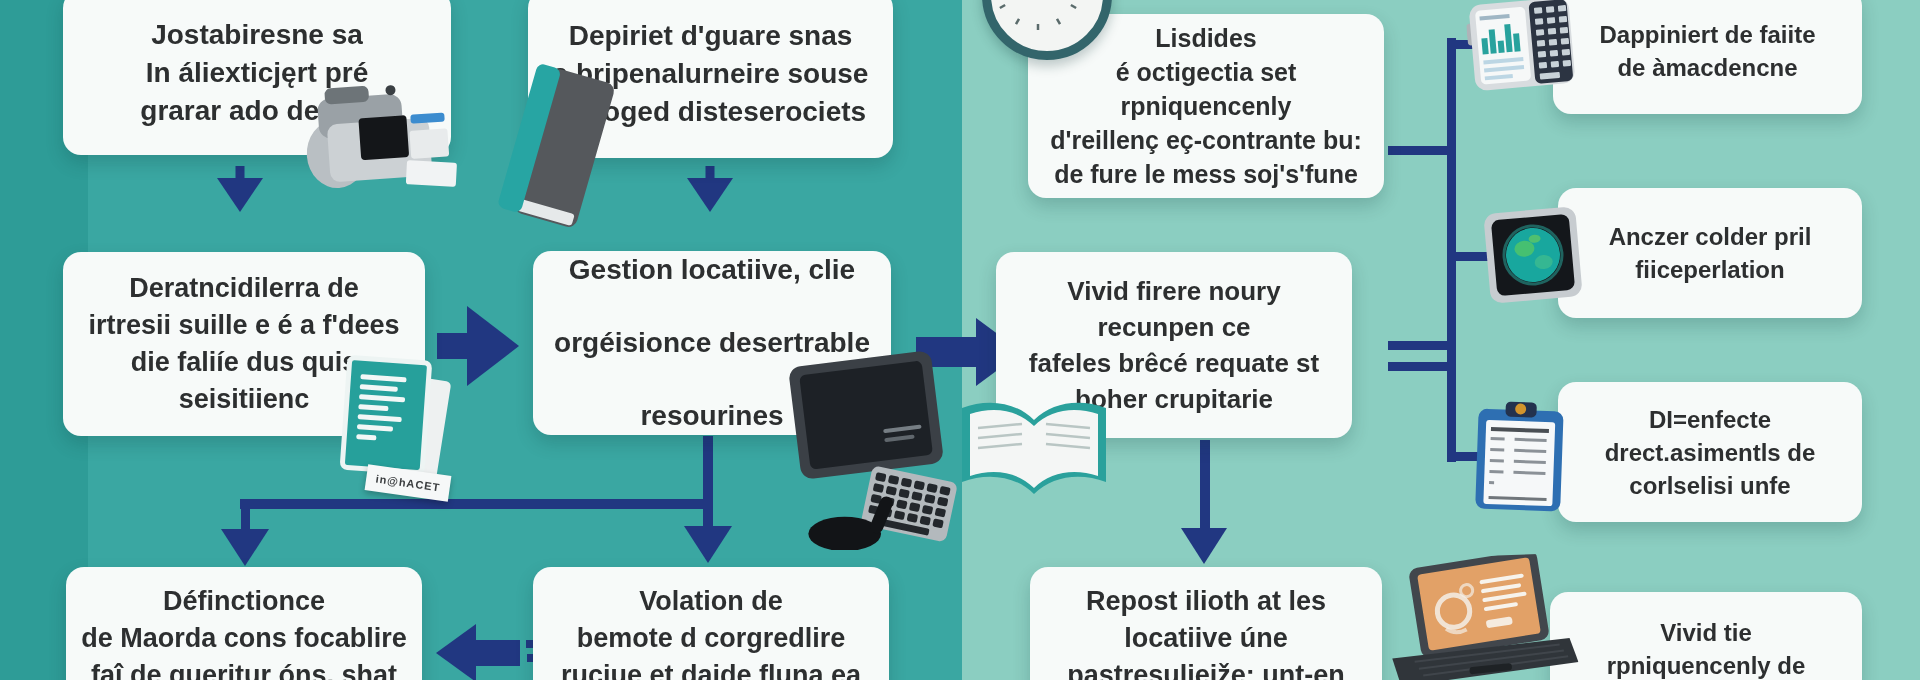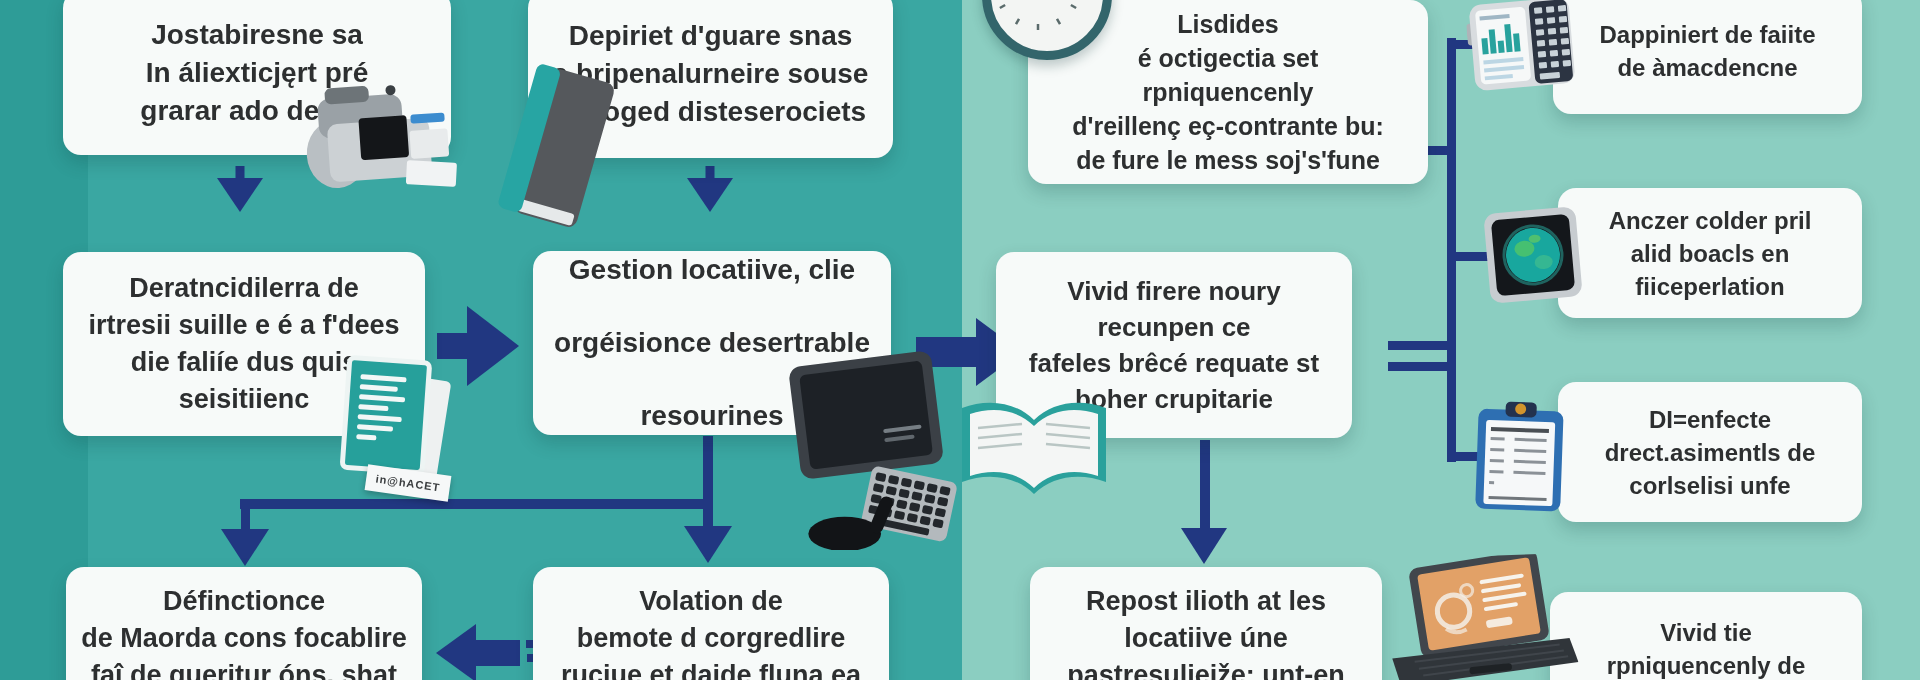--- a/index.html
+++ b/index.html
@@ -133,21 +133,21 @@
     <span class="ln">orgéisionce desertrable</span>
     <span class="ln">resourines</span>
   </div>
 
   <div class="box" style="left:533px;top:567px;width:356px;height:134px;font-size:27px;line-height:37px;justify-content:flex-start;padding-top:16px;box-sizing:border-box;">
     <span class="ln">Volation de</span>
     <span class="ln">bemote d corgredlire</span>
     <span class="ln">ruciue et daide fluna ea</span>
   </div>
 
-  <div class="box" style="left:1028px;top:0;width:400px;height:184px;font-size:25px;line-height:34px;">
+  <div class="box" style="left:1028px;top:14px;width:356px;height:184px;font-size:25px;line-height:34px;">
     <span class="ln">Lisdides</span>
     <span class="ln">é octigectia set</span>
     <span class="ln">rpniquencenly</span>
     <span class="ln">d'reillenç eç-contrante bu:</span>
     <span class="ln">de fure le mess soj's'fune</span>
   </div>
 
   <div class="box" style="left:996px;top:252px;width:356px;height:186px;font-size:26px;line-height:36px;">
     <span class="ln">Vivid firere noury</span>
     <span class="ln">recunpen ce</span>
@@ -160,21 +160,20 @@
     <span class="ln">locatiive úne</span>
     <span class="ln">pastresuljeiže: unt-en</span>
   </div>
 
   <div class="box" style="left:1553px;top:-12px;width:309px;height:126px;font-size:24px;line-height:33px;">
     <span class="ln">Dappiniert de faiite</span>
     <span class="ln">de àmacdencne</span>
   </div>
   <div class="box" style="left:1558px;top:188px;width:304px;height:130px;font-size:24px;line-height:33px;">
     <span class="ln">Anczer colder pril</span>
-    <span class="ln">alid boacls en</span>
     <span class="ln">fiiceperlation</span>
   </div>
   <div class="box" style="left:1558px;top:382px;width:304px;height:140px;font-size:24px;line-height:33px;">
     <span class="ln">DI=enfecte</span>
     <span class="ln">drect.asimentls de</span>
     <span class="ln">corlselisi unfe</span>
   </div>
   <div class="box" style="left:1550px;top:592px;width:312px;height:105px;font-size:24px;line-height:33px;justify-content:flex-start;padding-top:24px;box-sizing:border-box;">
     <span class="ln">Vivid tie</span>
     <span class="ln">rpniquencenly de</span>

